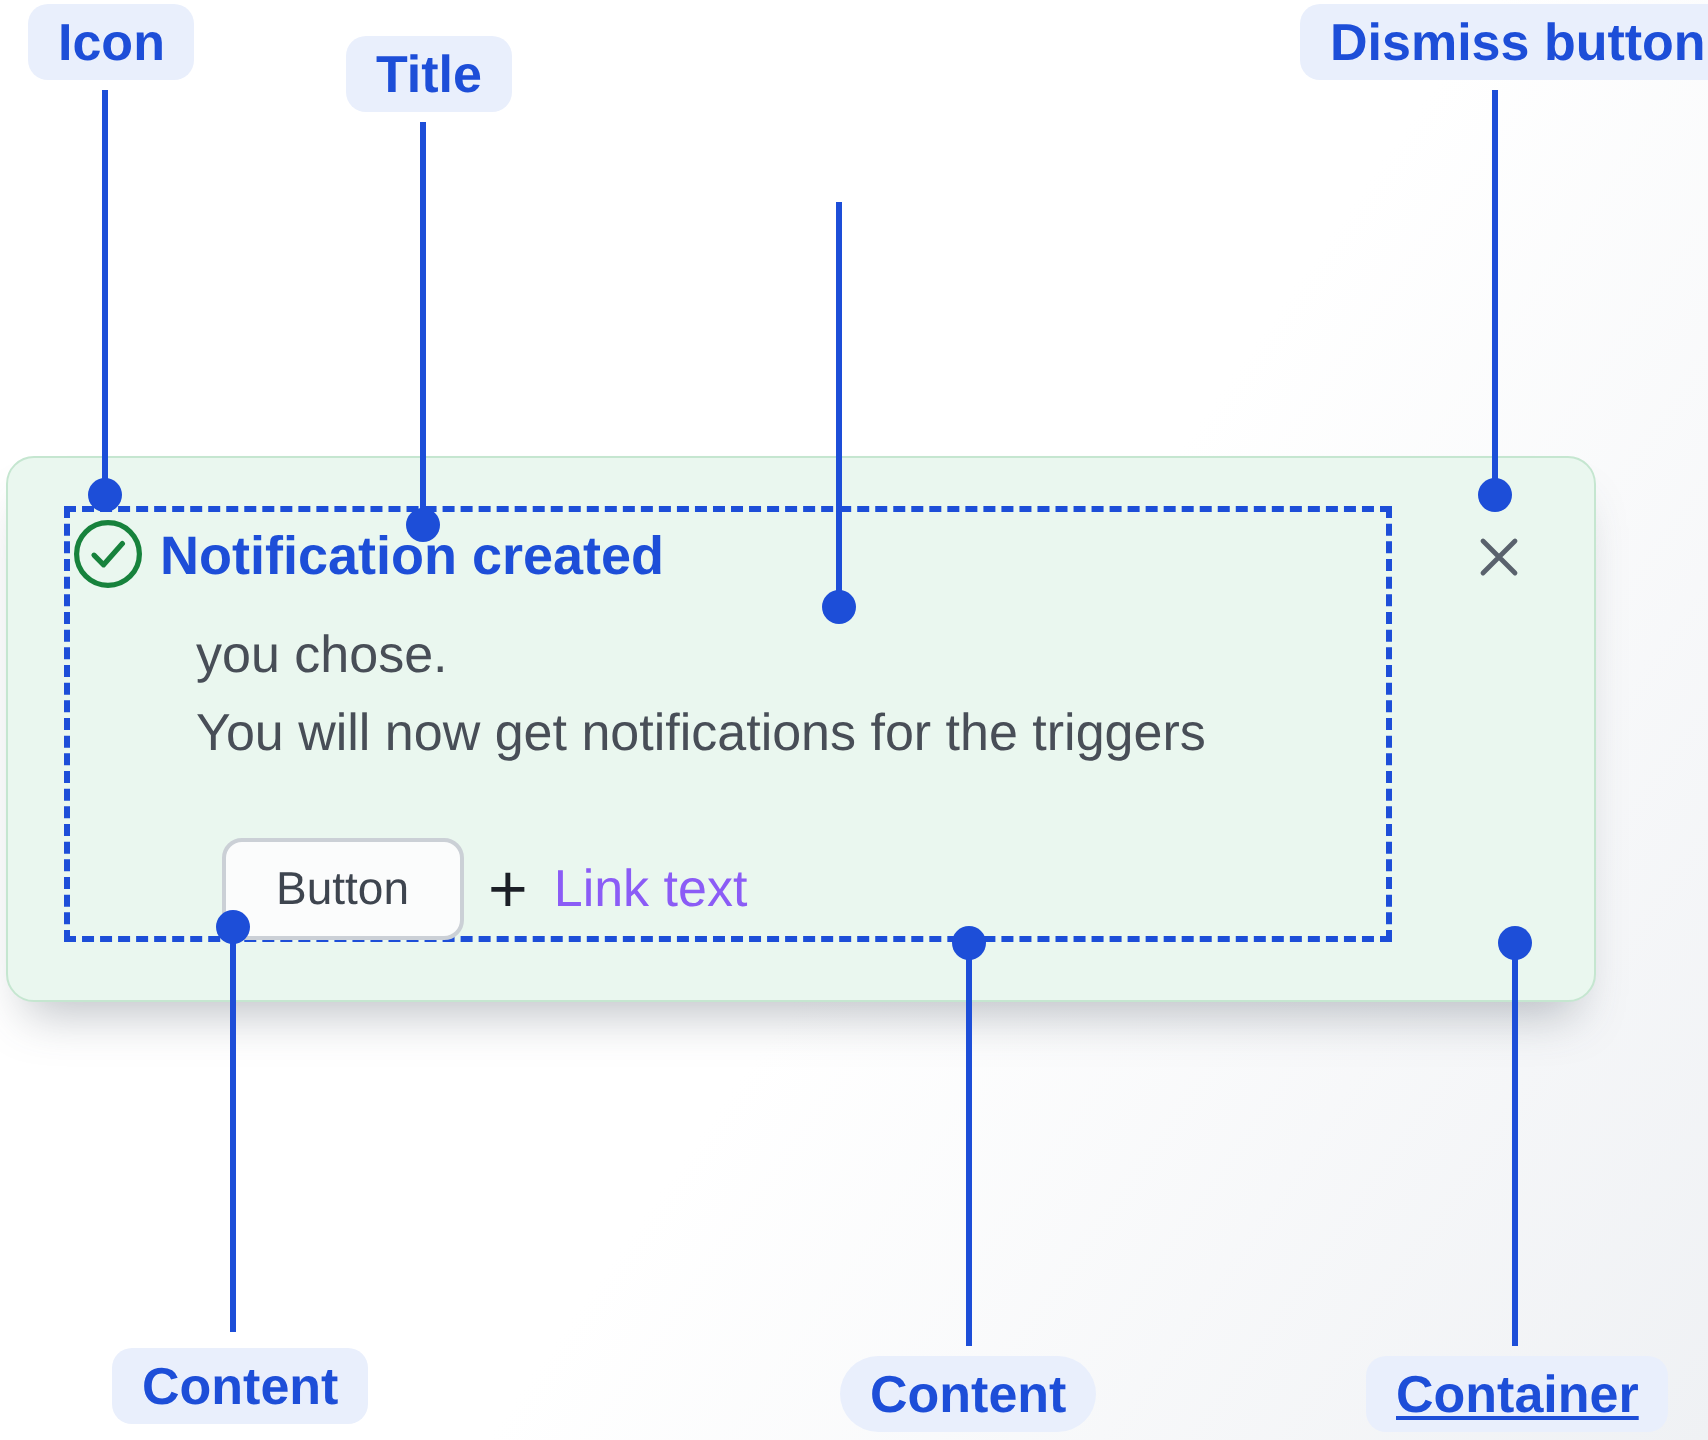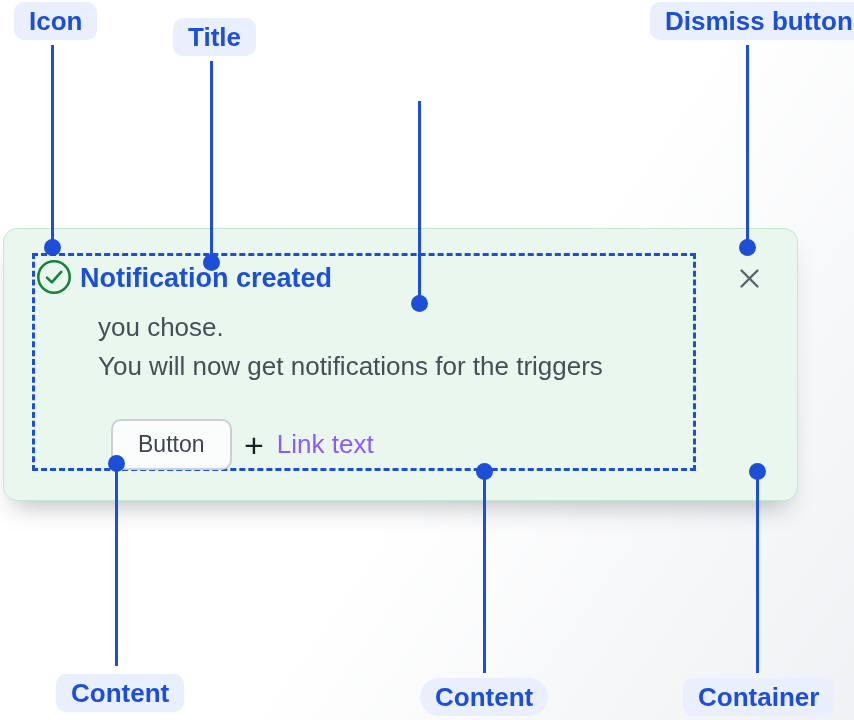--- a/index.html
+++ b/index.html
@@ -208,15 +208,15 @@
   <div class="ann-dot" style="left:739px; top:239px;"></div>
   <div class="ann-dot" style="left:108px; top:455px;"></div>
   <div class="ann-dot" style="left:476px; top:463px;"></div>
   <div class="ann-dot" style="left:749px; top:463px;"></div>
 
   <div class="pill" style="left:14px;  top:2px;text-align:right;">Icon</div>
   <div class="pill" style="left:173px; top:18px;">Title</div>
   <div class="pill" style="left:650px; top:2px;">Dismiss button</div>
   <div class="pill" style="left:56px;  top:674px;">Content</div>
   <div class="pill" style="left:420px; top:678px;border-radius:19px;">Content</div>
-  <div class="pill" style="left:683px; top:678px;">Container</div>
+  <div class="pill" style="left:683px; top:678px;text-decoration:underline;">Container</div>
 
 </div>
 
 </body></html>

